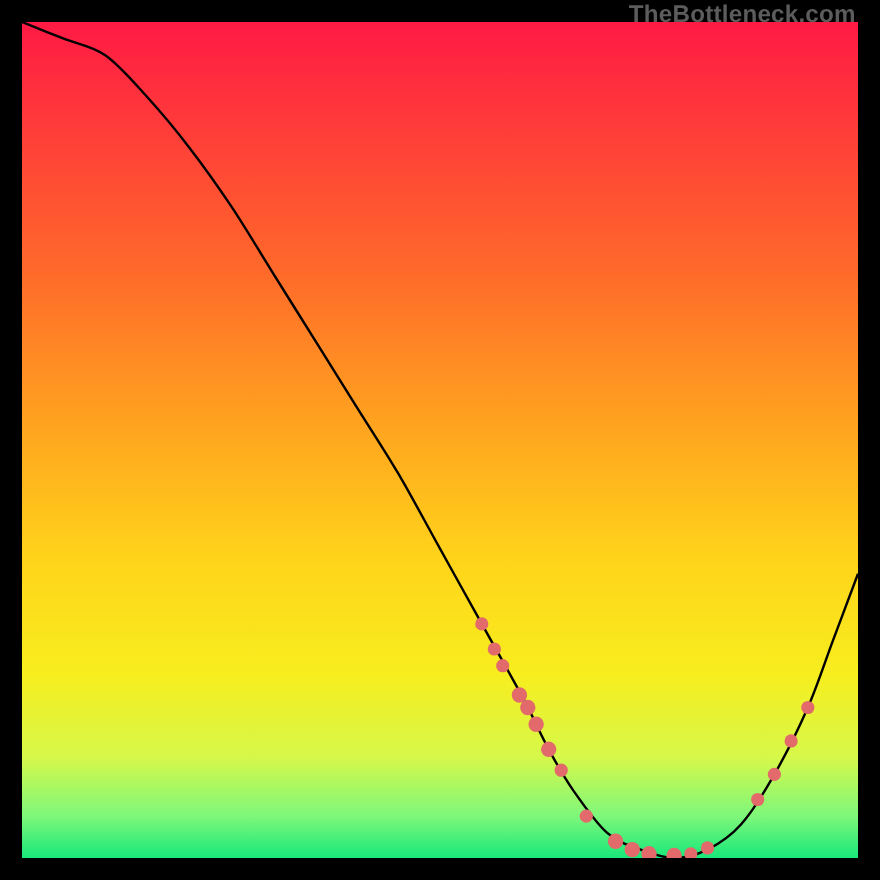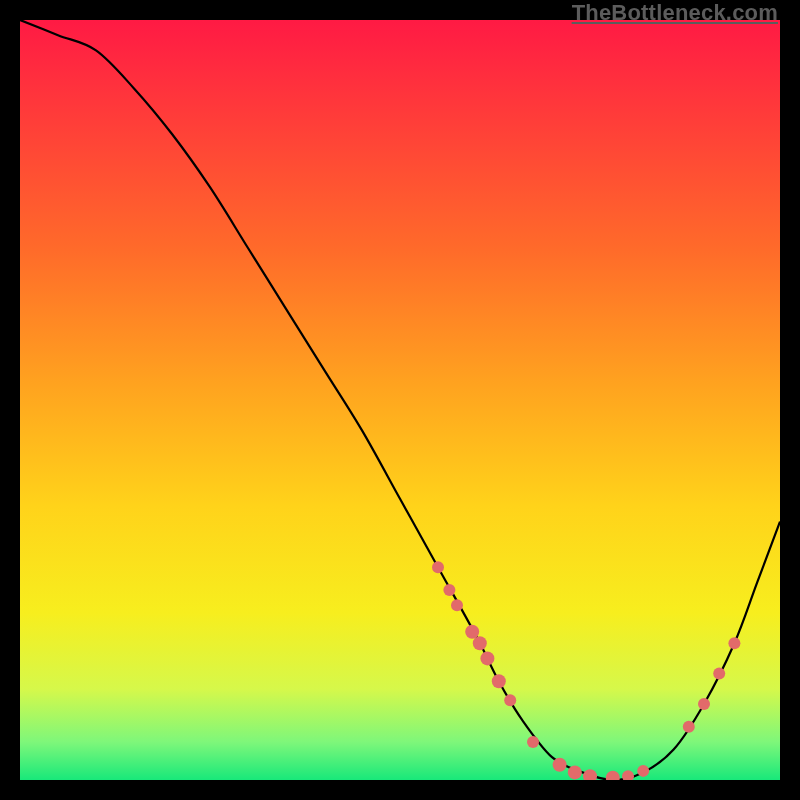--- a/index.html
+++ b/index.html
@@ -24,21 +24,20 @@
   .watermark {
     position: absolute;
     top: 0px;
     right: 22px;
     font-family: Arial, Helvetica, sans-serif;
     font-size: 22px;
     font-weight: bold;
     color: #5c5c5c;
     letter-spacing: 0.2px;
     user-select: none;
-    text-decoration: underline;
   }
 </style>
 </head>
 <body>
 
 <div class="frame">
   <svg id="chart-svg" width="760" height="760" viewBox="0 0 760 760">
     <defs>
       <linearGradient id="bg-grad" x1="0" y1="0" x2="0" y2="1">
           <stop offset="0%" stop-color="#ff1a44"></stop>

